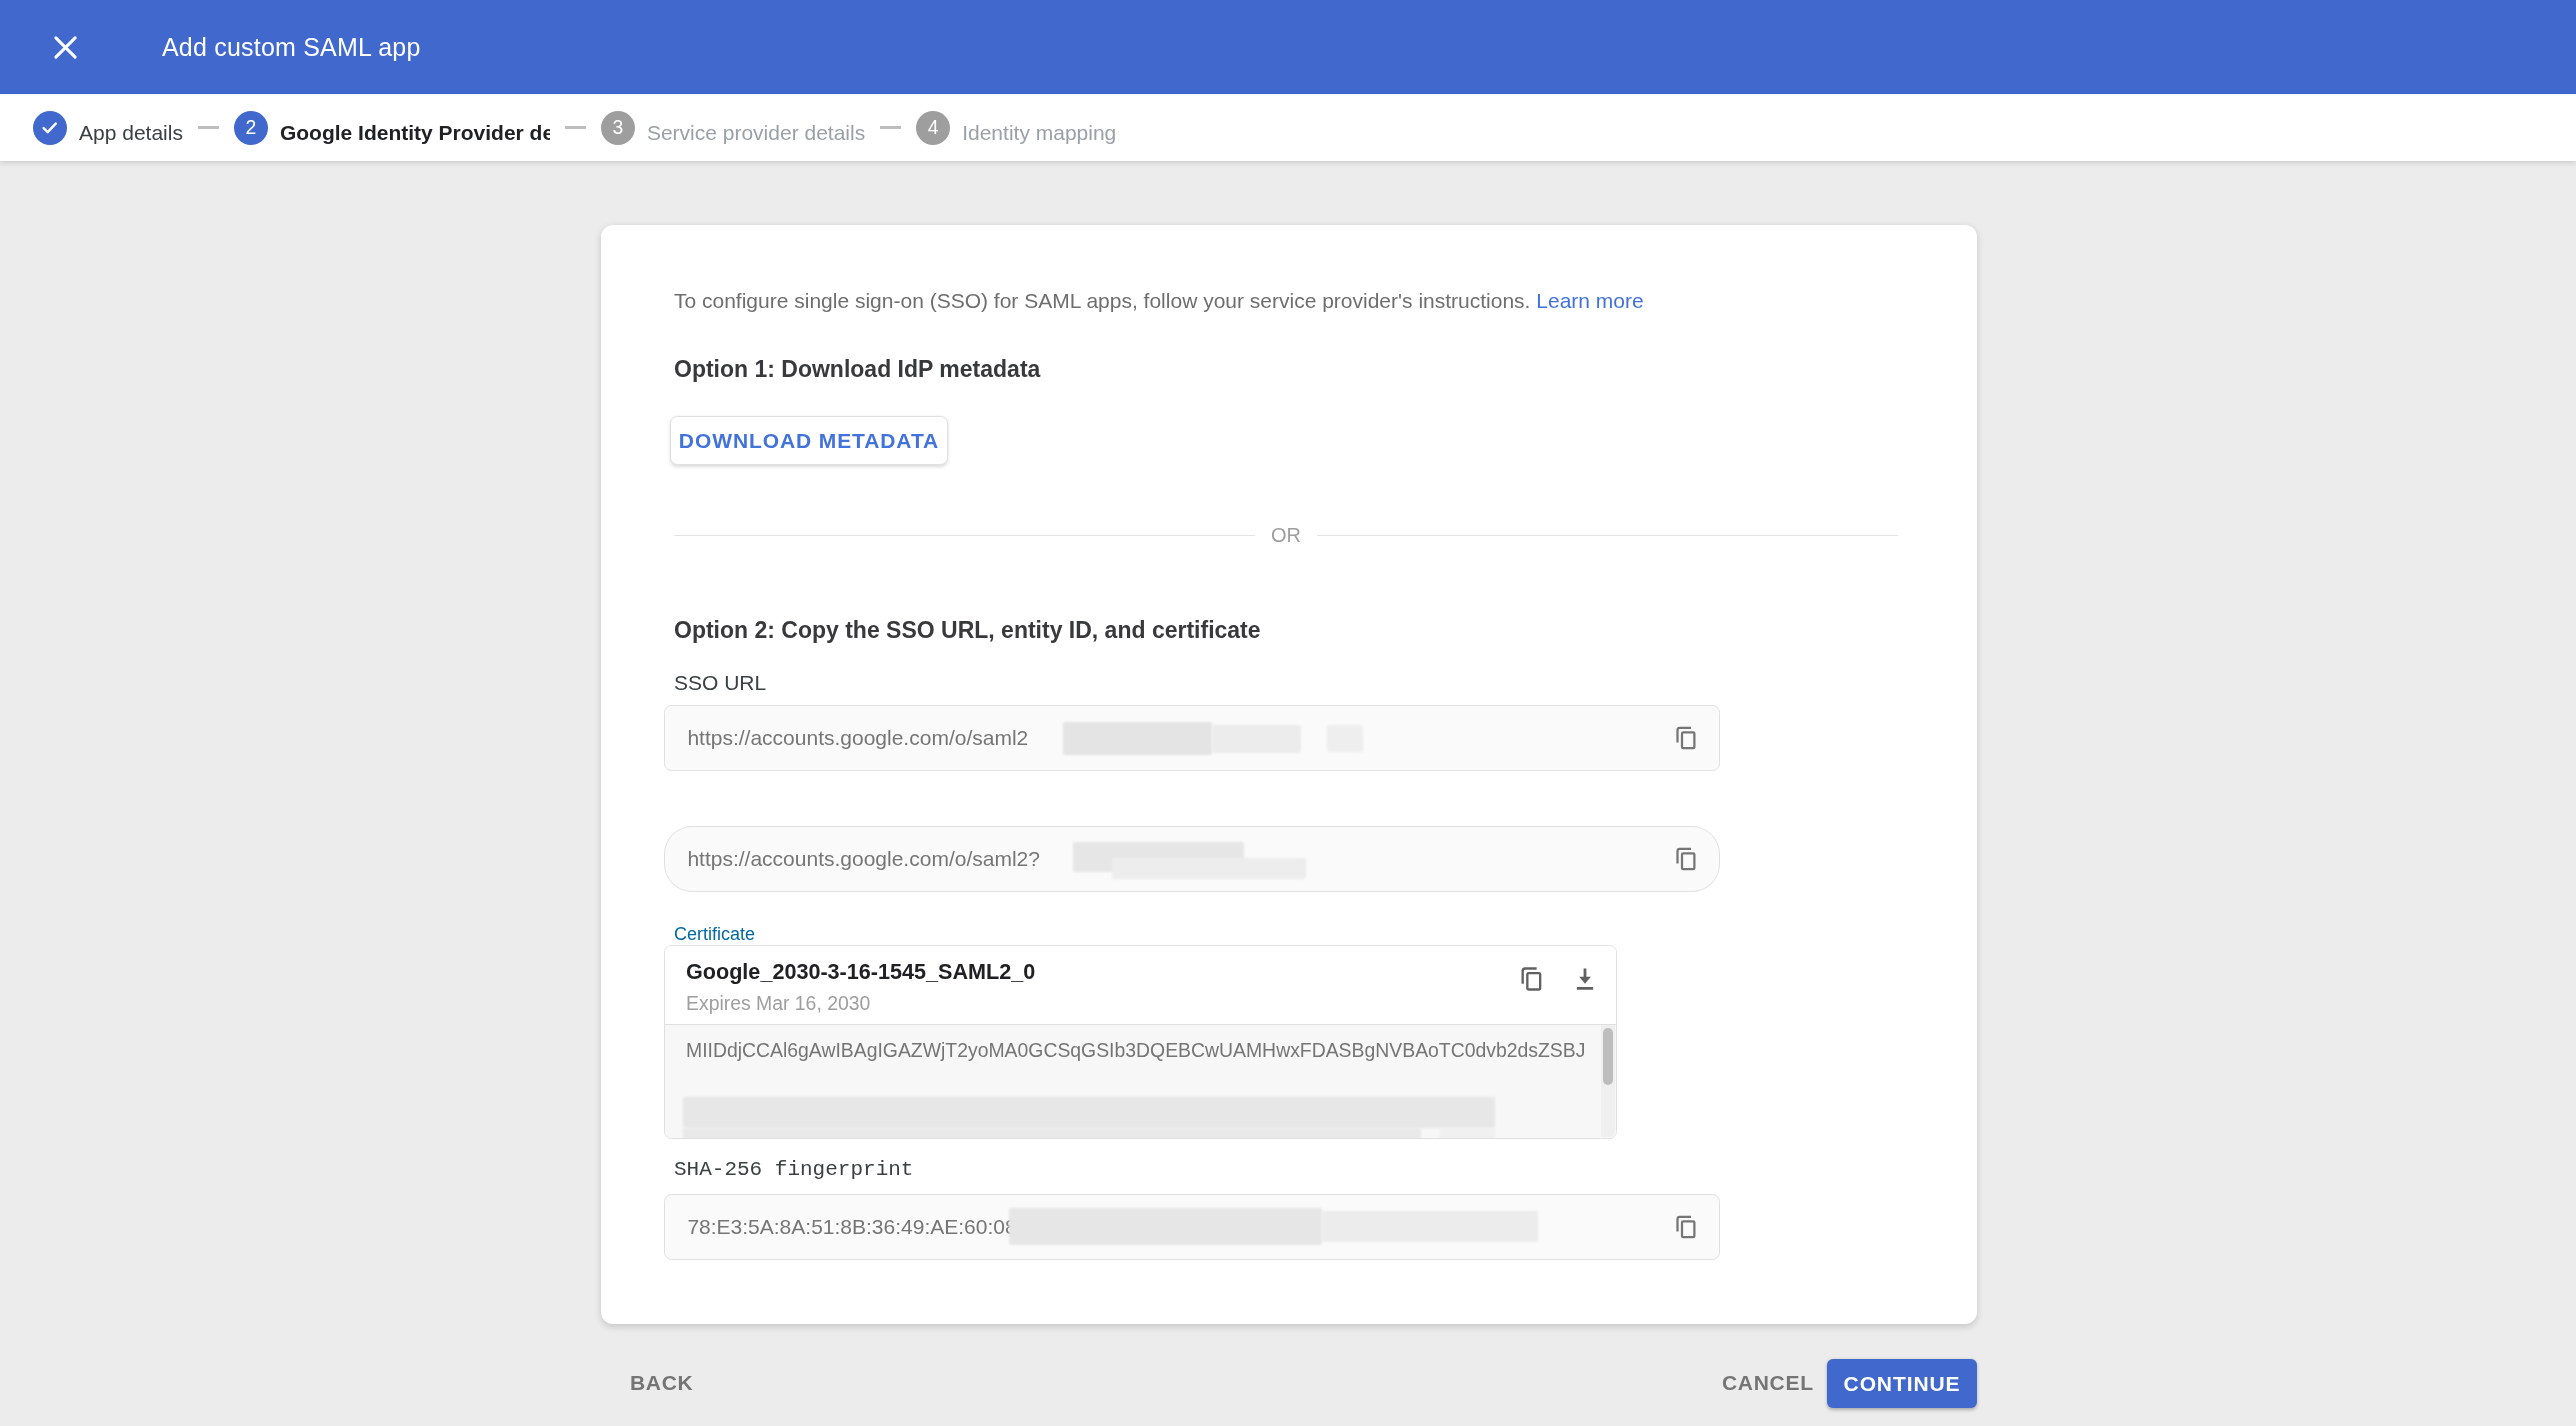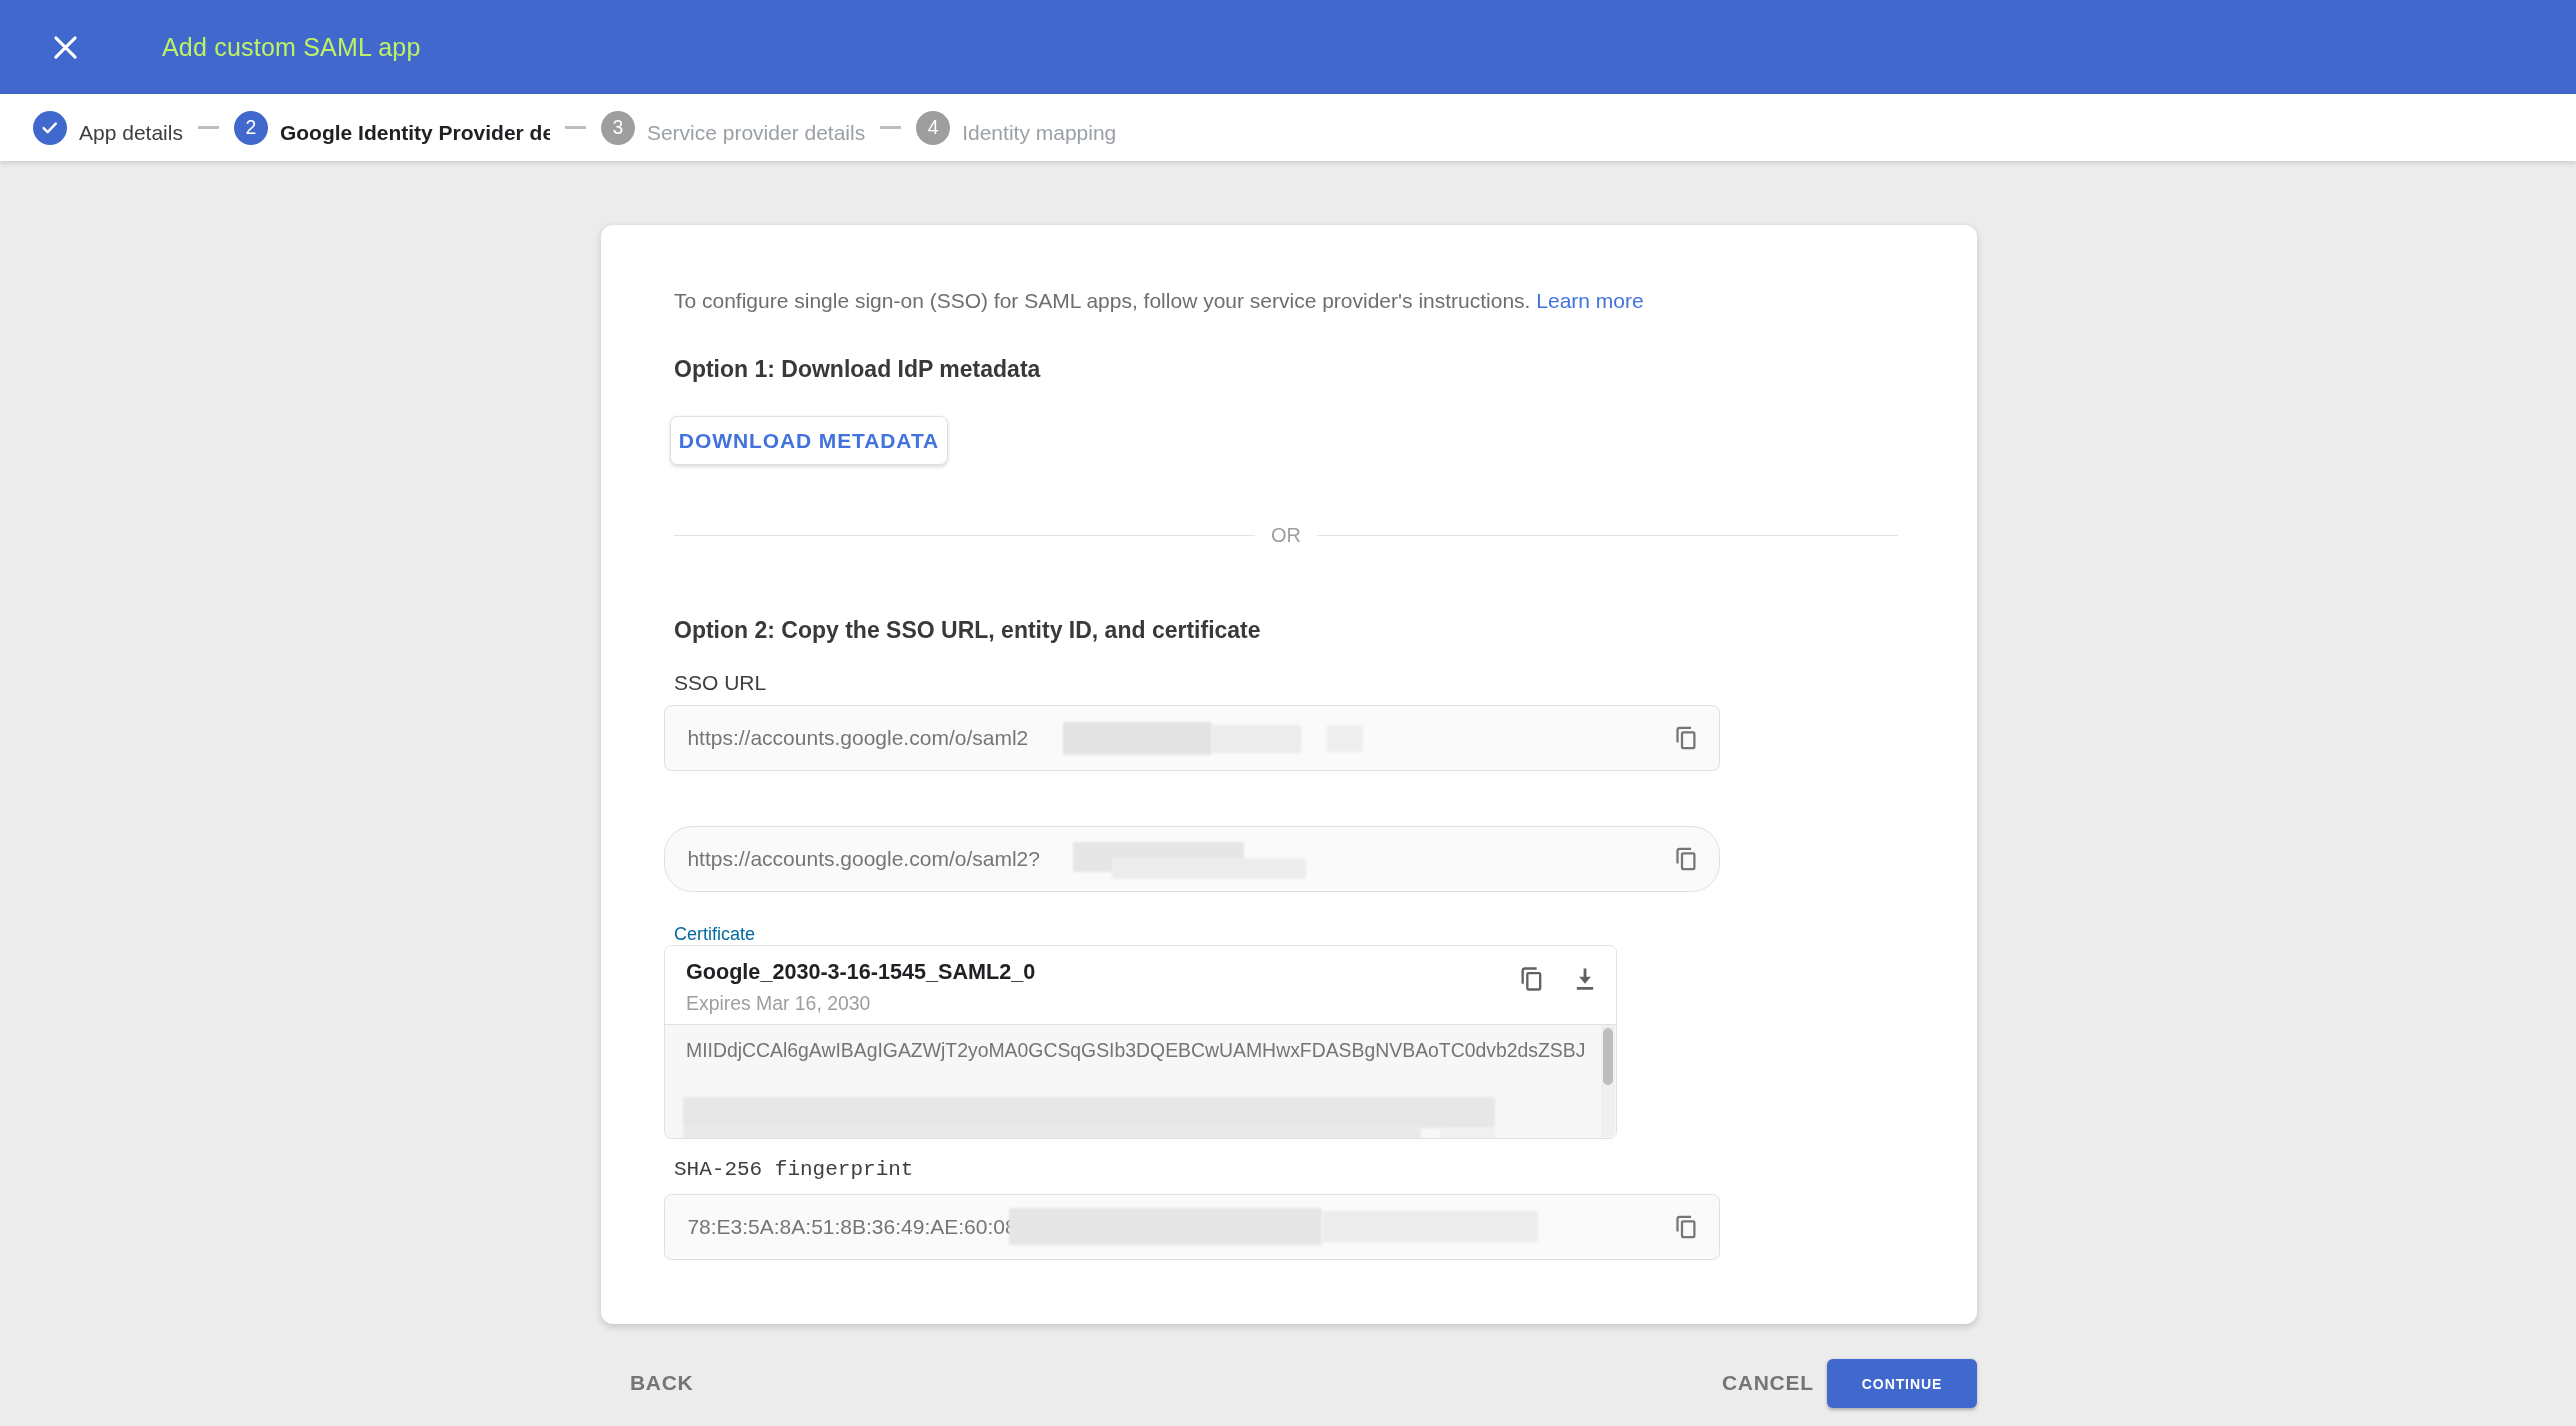--- a/index.html
+++ b/index.html
@@ -17,21 +17,21 @@
     position:absolute; left:0; top:0; width:2576px; height:94px;
     background:#4168cd; display:flex; align-items:center;
   }
   .close-btn {
     position:absolute; left:46px; top:27.6px; width:39px; height:39px;
     display:flex; align-items:center; justify-content:center; cursor:pointer;
   }
   .topbar-title {
     position:absolute; left:162px; top:0; height:94px;
     display:flex; align-items:center;
-    font-size:25px; color:#bef264; letter-spacing:0.2px;
+    font-size:25px; color:#ffffff; letter-spacing:0.2px;
   }
 
   
   .stepper {
     position:absolute; left:0; top:94px; width:2576px; height:67px;
     background:#ffffff; box-shadow:0 2.2px 5.2px rgba(0,0,0,0.14);
     display:flex; align-items:center; padding-left:33px; z-index:2;
   }
   .step { display:flex; align-items:flex-end; }
   .step-circle {
@@ -127,21 +127,21 @@
   
   .footer-btn-text {
     position:absolute; font-size:21px; font-weight:bold; letter-spacing:0.7px;
     color:#757575; cursor:pointer;
   }
   .back-btn   { left:630px;  top:1371px; }
   .cancel-btn { left:1722px; top:1371px; }
   .continue-btn {
     position:absolute; left:1827px; top:1359px; width:150px; height:49px;
     background:#4168cd; border-radius:6px; box-shadow:0 1.5px 3.7px rgba(0,0,0,0.28);
-    color:#ffffff; font-size:14px; font-weight:bold; letter-spacing:0.9px;
+    color:#ffffff; font-size:21px; font-weight:bold; letter-spacing:0.9px;
     display:flex; align-items:center; justify-content:center; cursor:pointer;
     font-family:"Liberation Sans", sans-serif; border:none;
   }
   svg { display:block; }
 </style>
 </head>
 <body>
 
 <div class="topbar">
   <div class="close-btn">

